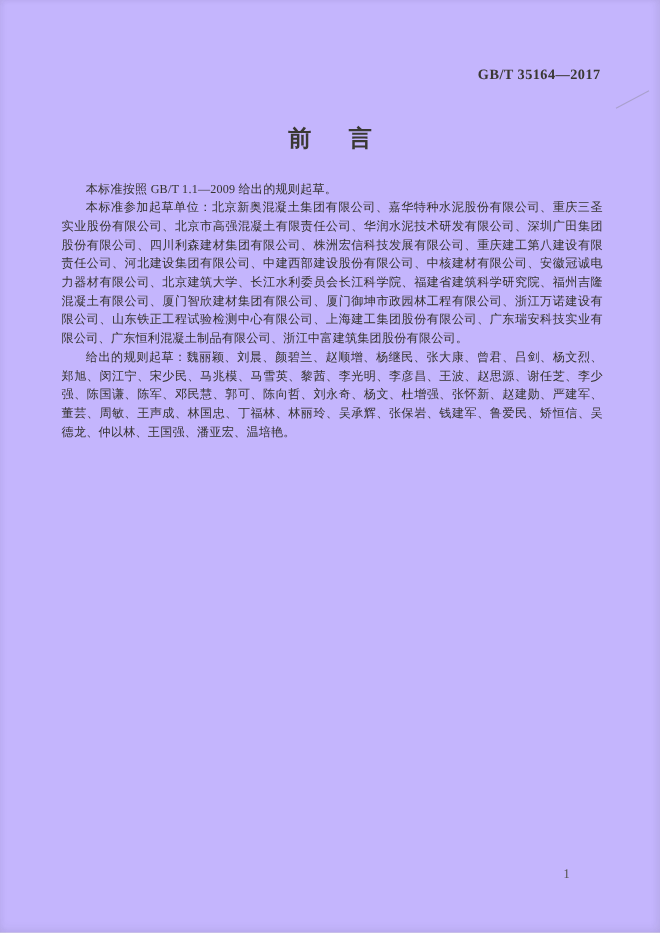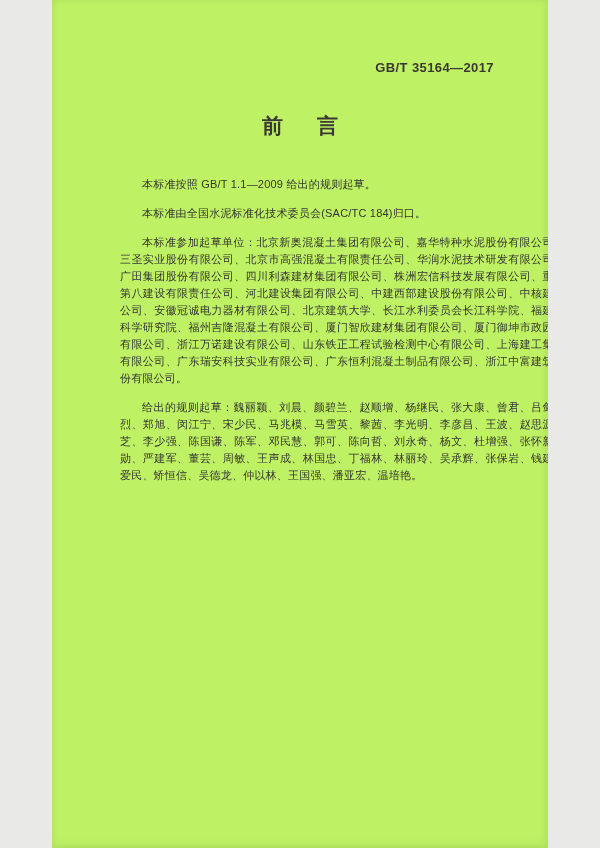--- a/index.html
+++ b/index.html
@@ -2,25 +2,25 @@
 <html><head>
 <meta charset="utf-8">
 <style>
   html, body {
     margin: 0;
     padding: 0;
     background: #e9e9e7;
   }
   .page {
     position: relative;
-    width: 496px;
+    width: 600px;
     height: 848px;
     margin: 0 auto;
-    background: #bef264;
-    font-family: Liberation Sans, sans-serif;
+    background: #c4b5fd;
+    font-family: Liberation Serif, serif;
     color: #35332f;
     overflow: hidden;
     box-shadow: inset -3px 0 7px rgba(60,60,55,0.06),
                 inset 0 -4px 9px rgba(60,60,55,0.05),
                 inset 2px 0 5px rgba(60,60,55,0.03);
   }
   .header-code {
     position: absolute;
     top: 60px;
     right: 54px;
@@ -46,21 +46,21 @@
     position: absolute;
     left: 56px;
     top: 164px;
     width: 492px;
     font-size: 11px;
     line-height: 17px;
     text-align: justify;
     letter-spacing: 0.2px;
   }
   .content p {
-    margin: 12px;
+    margin: 0;
     padding: 0;
     text-indent: 2em;
   }
   .page-number {
     position: absolute;
     top: 787px;
     left: 512px;
     font-size: 12px;
     color: #55534e;
   }
@@ -83,20 +83,19 @@
 
   <div class="scan-scratch"></div>
 
   <div class="doc-title">
     <span>前</span>
     <span>言</span>
   </div>
 
   <div class="content">
     <p>本标准按照 GB/T 1.1—2009 给出的规则起草。</p>
-    <p>本标准由全国水泥标准化技术委员会(SAC/TC 184)归口。</p>
     <p>本标准参加起草单位：北京新奥混凝土集团有限公司、嘉华特种水泥股份有限公司、重庆三圣实业股份有限公司、北京市高强混凝土有限责任公司、华润水泥技术研发有限公司、深圳广田集团股份有限公司、四川利森建材集团有限公司、株洲宏信科技发展有限公司、重庆建工第八建设有限责任公司、河北建设集团有限公司、中建西部建设股份有限公司、中核建材有限公司、安徽冠诚电力器材有限公司、北京建筑大学、长江水利委员会长江科学院、福建省建筑科学研究院、福州吉隆混凝土有限公司、厦门智欣建材集团有限公司、厦门御坤市政园林工程有限公司、浙江万诺建设有限公司、山东铁正工程试验检测中心有限公司、上海建工集团股份有限公司、广东瑞安科技实业有限公司、广东恒利混凝土制品有限公司、浙江中富建筑集团股份有限公司。</p>
     <p>给出的规则起草：魏丽颖、刘晨、颜碧兰、赵顺增、杨继民、张大康、曾君、吕剑、杨文烈、郑旭、闵江宁、宋少民、马兆模、马雪英、黎茜、李光明、李彦昌、王波、赵思源、谢任芝、李少强、陈国谦、陈军、邓民慧、郭可、陈向哲、刘永奇、杨文、杜增强、张怀新、赵建勋、严建军、董芸、周敏、王声成、林国忠、丁福林、林丽玲、吴承辉、张保岩、钱建军、鲁爱民、矫恒信、吴德龙、仲以林、王国强、潘亚宏、温培艳。</p>
   </div>
 
   <div class="page-number">1</div>
 
 </div>
 
 </body></html>

